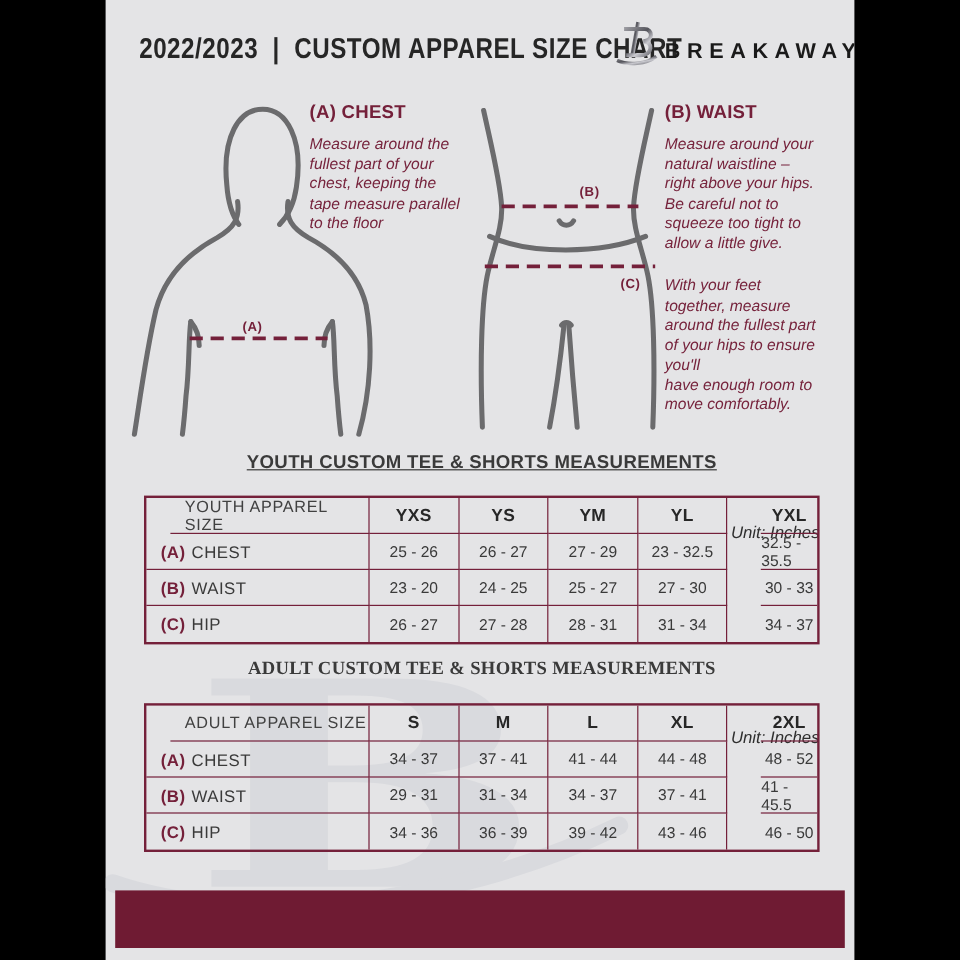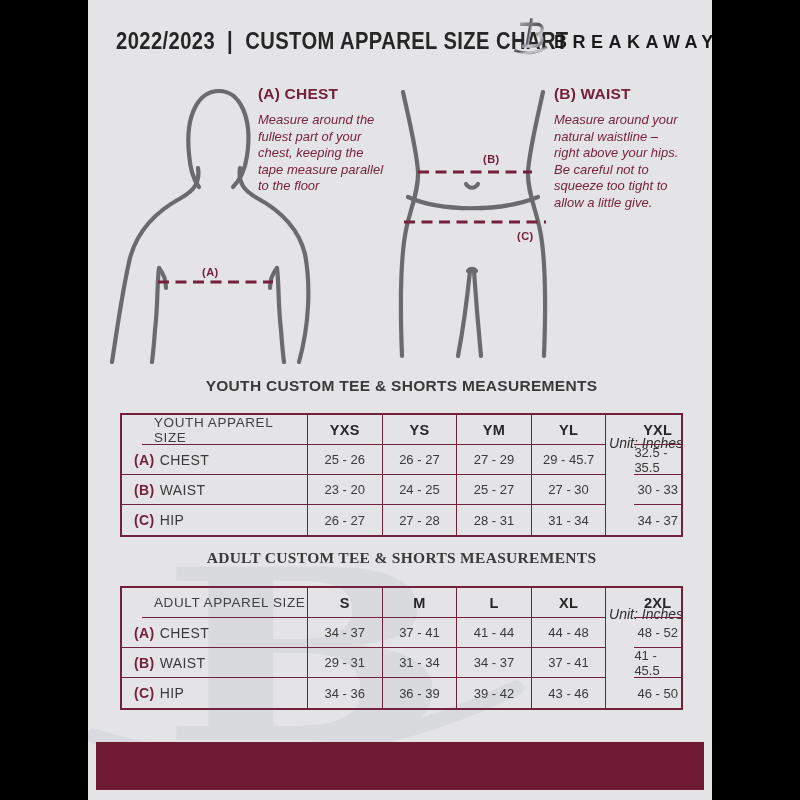--- a/index.html
+++ b/index.html
@@ -42,21 +42,21 @@
   .g-waist{left:466px;top:85px;width:156px;}
   .g-hips{left:466px;top:221px;width:160px;}
   .gh{margin:0;font-size:15.5px;font-weight:bold;color:var(--accent);letter-spacing:.2px;}
   .gp{margin:9px 0 0;font-size:13px;font-style:italic;line-height:1.27;color:#76233c;white-space:pre-line;}
 
   
   .sec-title{position:absolute;left:32px;width:563px;text-align:center;font-size:15.5px;font-weight:bold;
              color:#3a3a3a;letter-spacing:.3px;z-index:2;}
   .sec-unit{position:absolute;left:32px;width:563px;text-align:right;font-size:14px;font-style:italic;
             color:#2f2f2f;z-index:2;margin-top:38px;}
-  #youth-title{top:377px;} #youth-unit{top:397px;}
+  #youth-title{top:377px;text-decoration:underline;} #youth-unit{top:397px;}
   #adult-title{top:549px;font-family:Liberation Serif, serif;} #adult-unit{top:568px;}
 
   
   .sizing-table{position:absolute;left:32px;width:563px;display:grid;
                 grid-template-columns:186px repeat(5,1fr);grid-auto-rows:30px;
                 border:2.2px solid var(--accent);z-index:2;background:transparent;}
   #youth-table{top:413px;} #adult-table{top:586px;}
   .cell{display:flex;align-items:center;justify-content:center;border-right:1.4px solid var(--accent);
         border-bottom:1.8px solid var(--accent);color:#3a3a3a;}
   .cell.lc{border-right:none;margin-left:28px;}
@@ -134,40 +134,47 @@
     <div class="gblock g-waist">
       <h3 class="gh">(B) WAIST</h3>
       <p class="gp">Measure around your
 natural waistline –
 right above your hips.
 Be careful not to
 squeeze too tight to
 allow a little give.</p>
     </div>
     <div class="gblock g-hips">
+      <p class="gp">With your feet
+together, measure
+around the fullest part
+of your hips to ensure
+you'll
+have enough room to
+move comfortably.</p>
     </div>
 
     <div id="youth-title" class="sec-title">YOUTH CUSTOM TEE &amp; SHORTS MEASUREMENTS</div>
     <div id="youth-unit" class="sec-unit">Unit: Inches</div>
     <div id="youth-table" class="sizing-table">
       <div class="cell hc">YOUTH APPAREL SIZE</div>
       <div class="cell h">YXS</div>
       <div class="cell h">YS</div>
       <div class="cell h">YM</div>
       <div class="cell h">YL</div>
       <div class="cell h lc">YXL</div>
 
       <div class="cell lab">
         <span class="pfx">(A)</span>
         <span>CHEST</span>
       </div>
       <div class="cell val">25 - 26</div>
       <div class="cell val">26 - 27</div>
       <div class="cell val">27 - 29</div>
-      <div class="cell val">29 - 45.7</div>
+      <div class="cell val">23 - 32.5</div>
       <div class="cell val lc">32.5 - 35.5</div>
 
       <div class="cell lab">
         <span class="pfx">(B)</span>
         <span>WAIST</span>
       </div>
       <div class="cell val">23 - 20</div>
       <div class="cell val">24 - 25</div>
       <div class="cell val">25 - 27</div>
       <div class="cell val">27 - 30</div>

